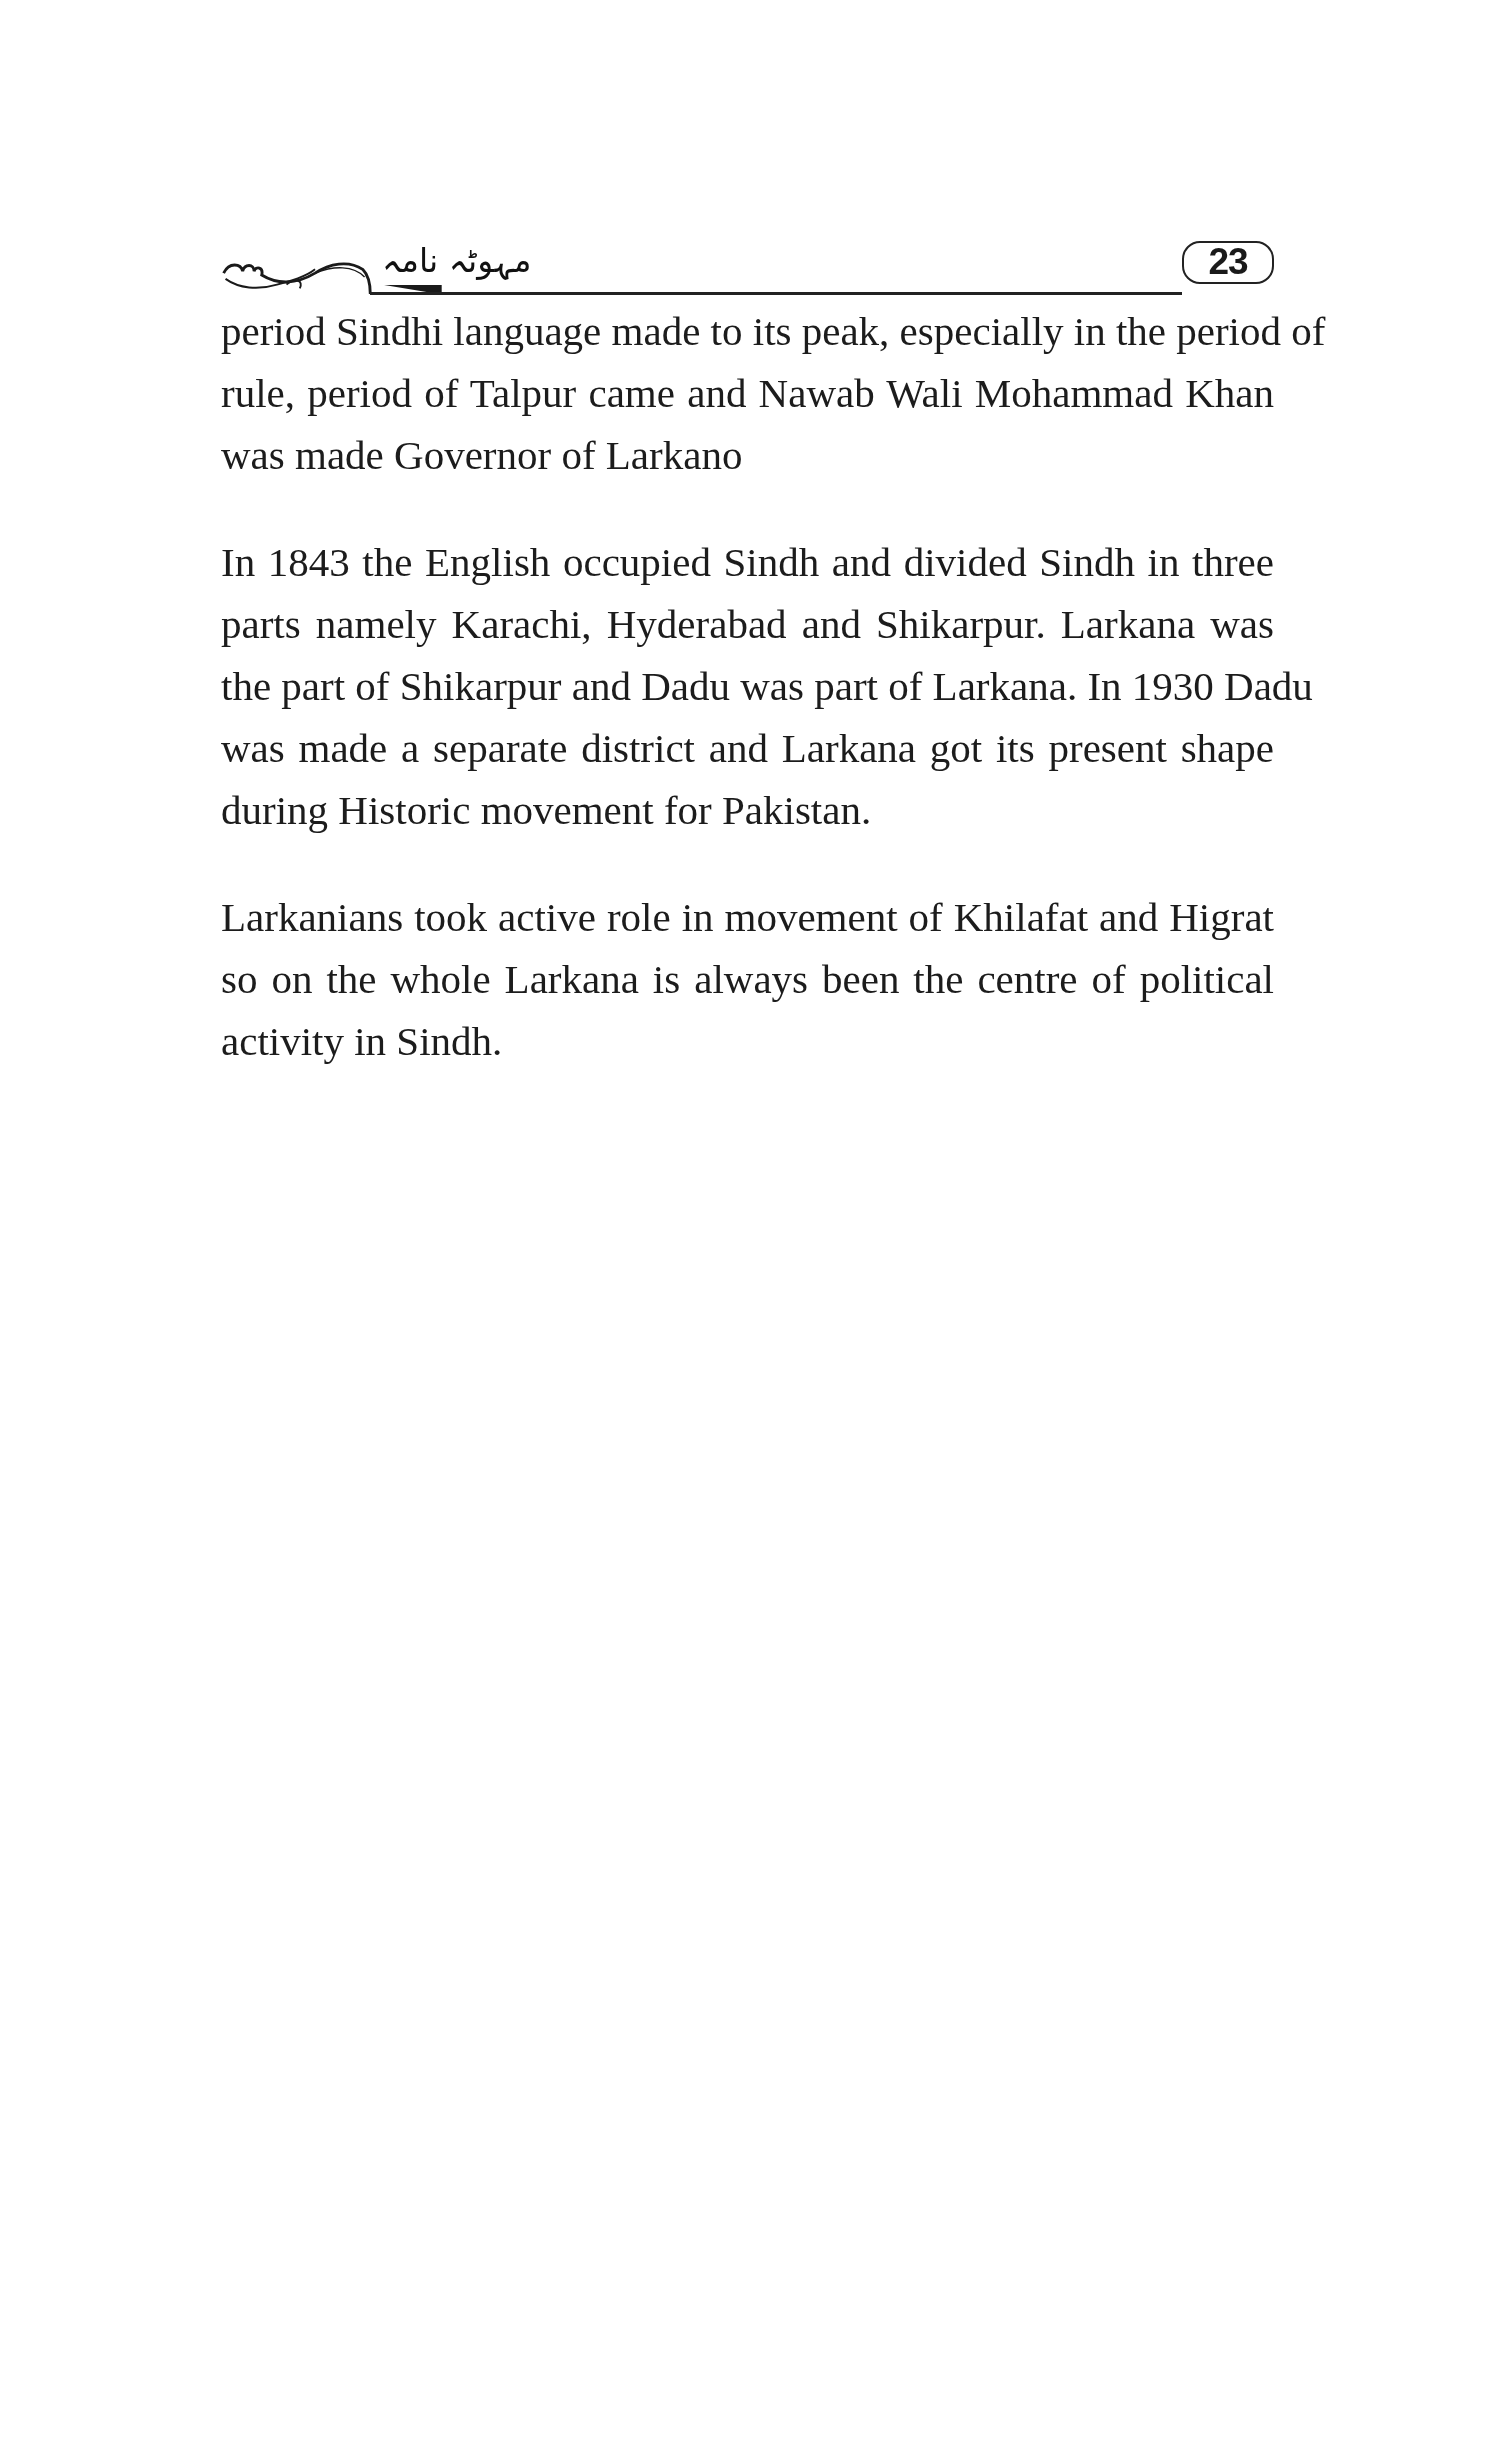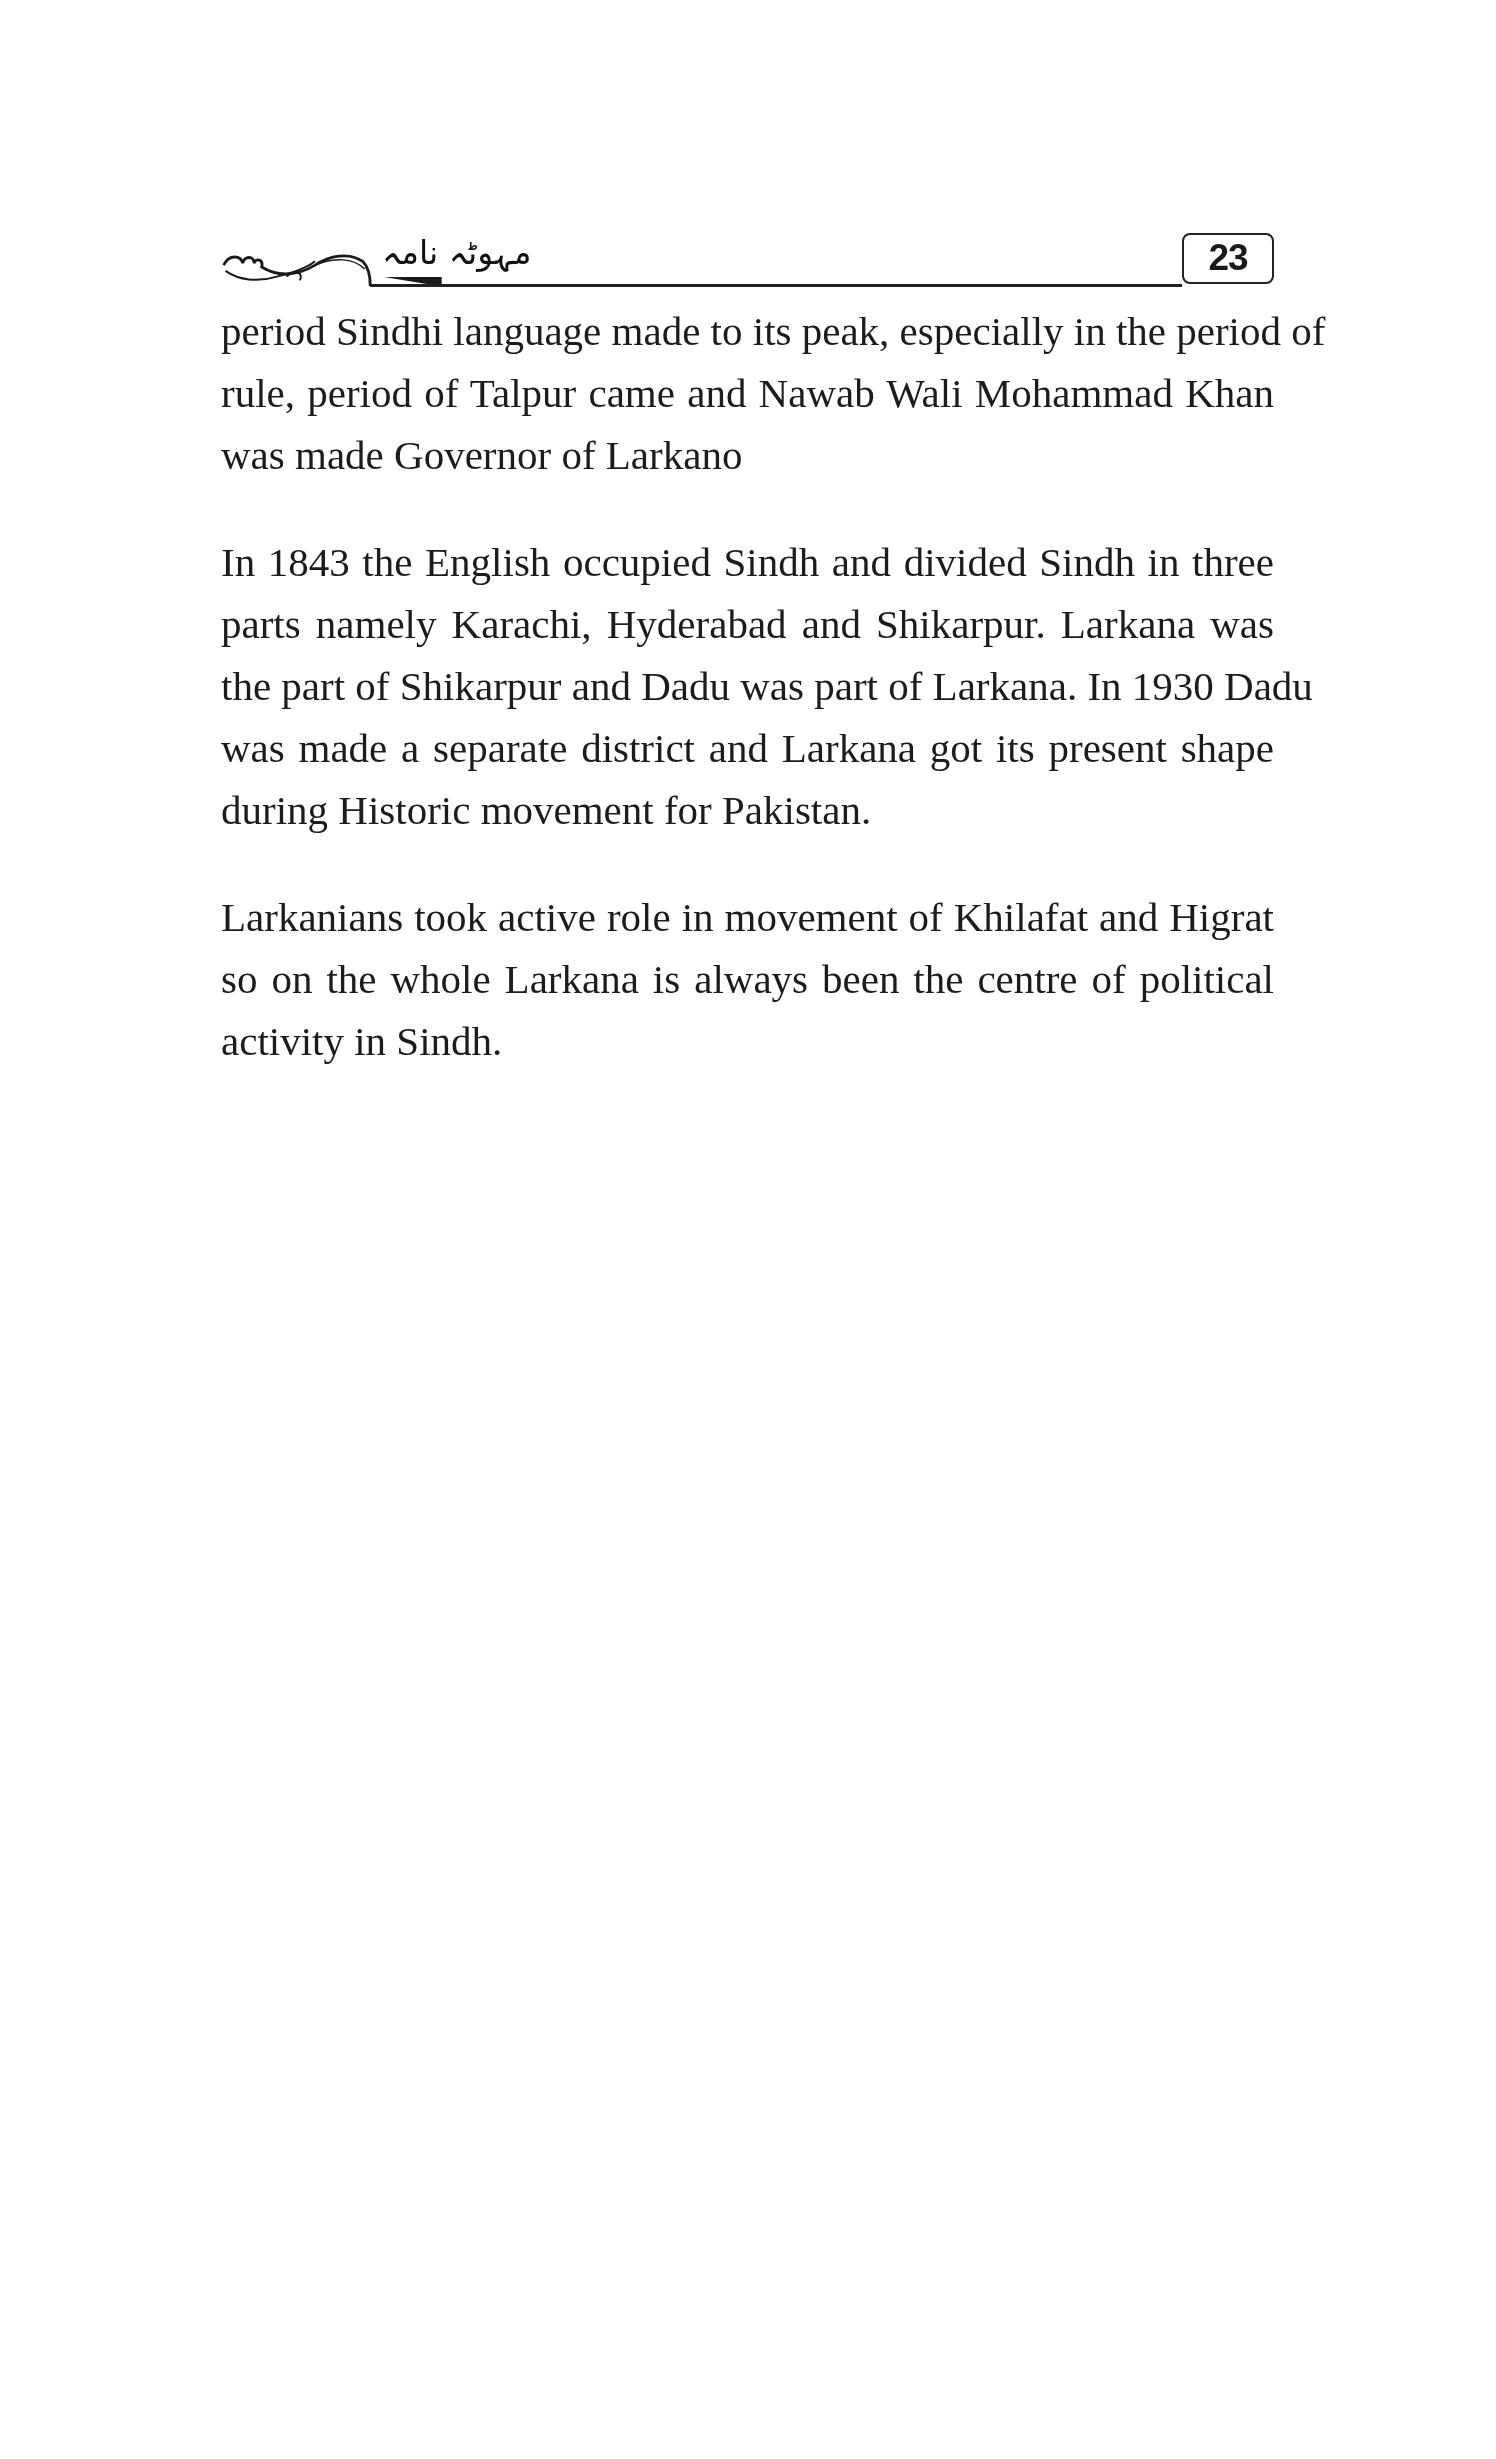--- a/index.html
+++ b/index.html
@@ -1,23 +1,23 @@
 <!DOCTYPE html>
 <html><head>
 <meta charset="utf-8">
 <style>
   html, body { margin: 0; padding: 0; background: #ffffff; }
   body { width: 1497px; height: 2459px; position: relative; overflow: hidden; }
   .page { position: absolute; left: 0; top: 0; width: 1497px; height: 2459px; background: #ffffff; }
-  .header { position: absolute; left: 219px; top: 229px; width: 1057px; height: 67px; }
+  .header { position: absolute; left: 219px; top: 237px; width: 1057px; height: 67px; }
   .ornament { position: absolute; left: 0; top: 19px; width: 154px; height: 40px; }
   .header-title { position: absolute; left: 163px; top: 0px; font-family: "DejaVu Sans", sans-serif; font-size: 33px; color: #111; direction: rtl; line-height: 48px; }
   .title-wedge { position: absolute; left: 165px; top: 48px; width: 77px; height: 9.6px; }
   .header-rule { position: absolute; left: 151px; top: 55px; width: 812px; height: 2.9px; background: #222; }
-  .page-number-box { position: absolute; left: 963px; top: 3.8px; width: 92px; height: 51px; border: 2.9px solid #222; border-radius: 8px; box-sizing: border-box; display: flex; align-items: center; justify-content: center; }
+  .page-number-box { position: absolute; left: 963px; top: 3.8px; width: 92px; height: 43px; border: 2.9px solid #222; border-radius: 18px; box-sizing: border-box; display: flex; align-items: center; justify-content: center; }
   .page-number { font-family: "Liberation Sans", sans-serif; font-weight: bold; font-size: 37px; color: #1a1a1a; letter-spacing: -1px; }
   .body-text { position: absolute; left: 221px; top: 300px; width: 1053px; font-family: "Liberation Serif", serif; font-size: 41px; line-height: 62px; color: #1c1c1c; }
   .para { margin: 0 0 45px 0; text-align: justify; text-align-last: left; }
   .line { display: block; text-align: justify; text-align-last: justify; white-space: nowrap; }
   .line.last { text-align-last: left; }
 </style>
 </head>
 <body>
 
 <div class="page">

